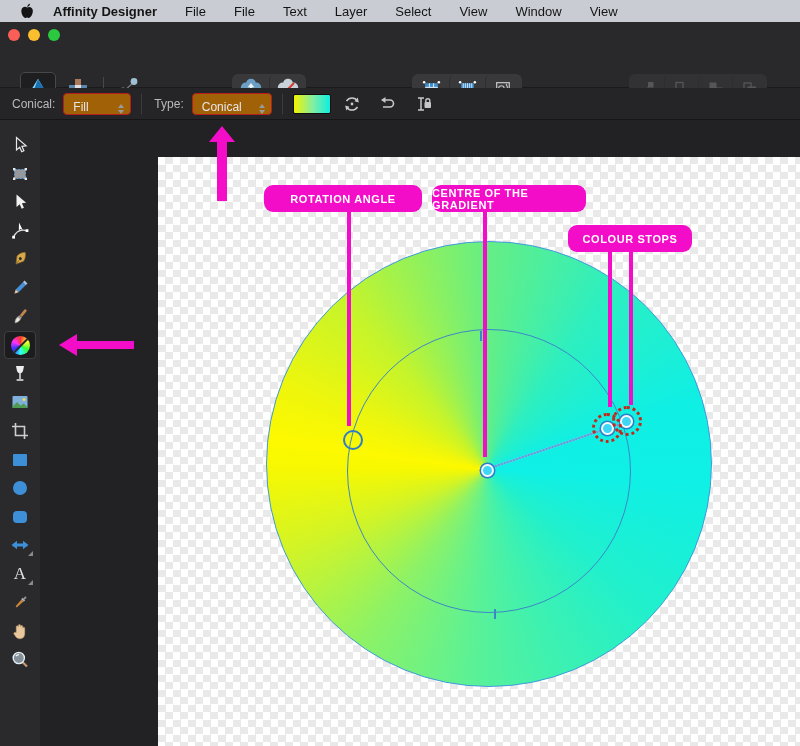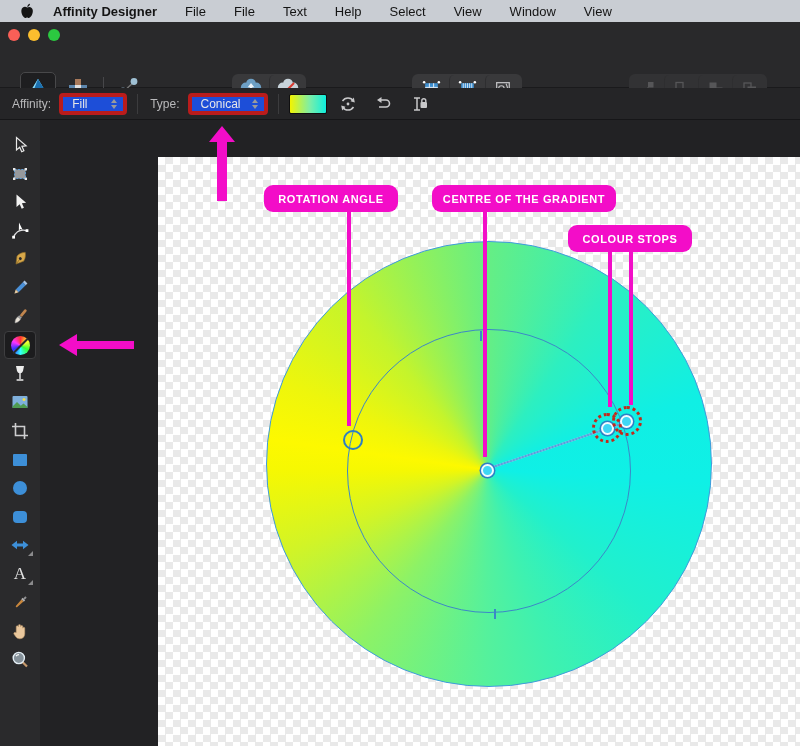--- a/index.html
+++ b/index.html
@@ -34,22 +34,22 @@
   .seg .sbtn + .sbtn { border-left:1px solid #2e2e30; }
   .snap-group { left:412px; top:52px; }
   .arrange-group { left:629px; top:52px; background:#323234; }
   .arrange-group .sbtn { width:34px; }
 
   
   .contextbar { position:absolute; left:0; top:88px; width:800px; height:32px;
     background:#252527; border-bottom:1px solid #161618; display:flex; align-items:center;
     font-size:12px; color:#b9b9bb; }
   .clabel { margin-left:12px; }
-  .dropdown { height:22px; background:#1d4ed8; border:4px solid #b91c1c; border-radius:4px;
-    color:#e6e6e8; display:flex; align-items:center; padding:0 6px 0 9px; margin-left:8px; }
+  .dropdown { height:22px; background:#a16207; border:1px solid #b91c1c; border-radius:4px;
+    color:#e6e6e8; display:flex; align-items:flex-end; padding:0 6px 0 9px; margin-left:8px; }
   .dropdown .dval { flex:1; }
   .stepper { display:flex; flex-direction:column; gap:2px; margin-left:8px; }
   .stepper i { width:0; height:0; border-left:3.5px solid transparent; border-right:3.5px solid transparent; }
   .stepper .up { border-bottom:4px solid #9a9a9c; }
   .stepper .dn { border-top:4px solid #9a9a9c; }
   .cdiv { width:1px; height:20px; background:#3c3c3e; margin:0 10px; }
   .gswatch { width:38px; height:20px; border-radius:2px; border:1px solid #0f0f10;
     background:linear-gradient(90deg,#f3f400 0%, #7ceea8 55%, #0eeede 100%); }
   .cibtn { width:30px; height:24px; display:flex; align-items:center; justify-content:center;
     border-radius:4px; margin-left:6px; }
@@ -114,21 +114,21 @@
   <span class="apple">
     <svg width="14" height="16" viewBox="0 0 16 19">
       <path fill="#141414" d="M8.3 4.6c.1-1.9 1.6-3.6 3.2-3.6.1 1.9-1.5 3.7-3.2 3.6z"></path>
       <path fill="#141414" d="M8.2 5.4C6.4 3.6 1.6 4 1.3 8.9c-.3 4.7 2.8 8.8 4.7 8.8 1 0 1.3-.6 2.1-.6.8 0 1.1.6 2.1.6 1.9 0 5-4.1 4.7-8.8-.2-3.9-4-5.3-6.7-3.5z"></path>
     </svg>
   </span>
   <span class="appname">Affinity Designer</span>
   <span class="mitem">File</span>
   <span class="mitem">File</span>
   <span class="mitem">Text</span>
-  <span class="mitem">Help</span>
+  <span class="mitem">Layer</span>
   <span class="mitem">Select</span>
   <span class="mitem">View</span>
   <span class="mitem">Window</span>
   <span class="mitem">View</span>
 </div>
 
 <div class="titlebar">
   <div class="lights">
     <div class="light red"></div>
     <div class="light yellow"></div>
@@ -263,21 +263,21 @@
     <div class="sbtn">
       <svg width="20" height="20" viewBox="0 0 20 20">
         <rect x="4" y="4" width="7" height="7" fill="none" stroke="#565658" stroke-width="1.3"></rect>
         <rect x="7.5" y="7.5" width="8.5" height="8.5" fill="#565658"></rect>
       </svg>
     </div>
   </div>
 </div>
 
 <div class="contextbar">
-  <span class="clabel">Affinity:</span>
+  <span class="clabel">Conical:</span>
   <div class="dropdown" style="width:68px;">
     <span class="dval">Fill</span>
     <span class="stepper">
         <i class="up"></i>
         <i class="dn"></i>
       </span>
   </div>
   <div class="cdiv"></div>
   <span class="clabel" style="margin-left:2px;">Type:</span>
   <div class="dropdown" style="width:80px;">
@@ -465,26 +465,26 @@
     <div class="red-ring" style="left:454px; top:249px;"></div>
   </div>
 </div>
 
 <div class="ann tri" style="left:209px; top:126px; border-left:13px solid transparent; border-right:13px solid transparent; border-bottom:16px solid #f30dc8;"></div>
 <div class="ann arrow-shaft" style="left:217px; top:141px; width:10px; height:60px;"></div>
 
 <div class="ann tri" style="left:59px; top:334px; border-top:11px solid transparent; border-bottom:11px solid transparent; border-right:18px solid #f30dc8;"></div>
 <div class="ann arrow-shaft" style="left:76px; top:341px; width:58px; height:8px;"></div>
 
-<div class="ann ann-label" style="left:264px; top:185px; width:134px; height:27px;">
+<div class="ann ann-label" style="left:264px; top:185px; width:158px; height:27px;">
   <span>ROTATION ANGLE</span>
 </div>
 <div class="ann ann-line" style="left:347px; top:211px; height:215px;"></div>
 
-<div class="ann ann-label" style="left:432px; top:185px; width:184px; height:27px;">
+<div class="ann ann-label" style="left:432px; top:185px; width:154px; height:27px;">
   <span>CENTRE OF THE GRADIENT</span>
 </div>
 <div class="ann ann-line" style="left:483px; top:211px; height:246px;"></div>
 
 <div class="ann ann-label" style="left:568px; top:225px; width:124px; height:27px;">
   <span>COLOUR STOPS</span>
 </div>
 <div class="ann ann-line" style="left:608px; top:251px; height:156px;"></div>
 <div class="ann ann-line" style="left:629px; top:251px; height:154px;"></div>
 

